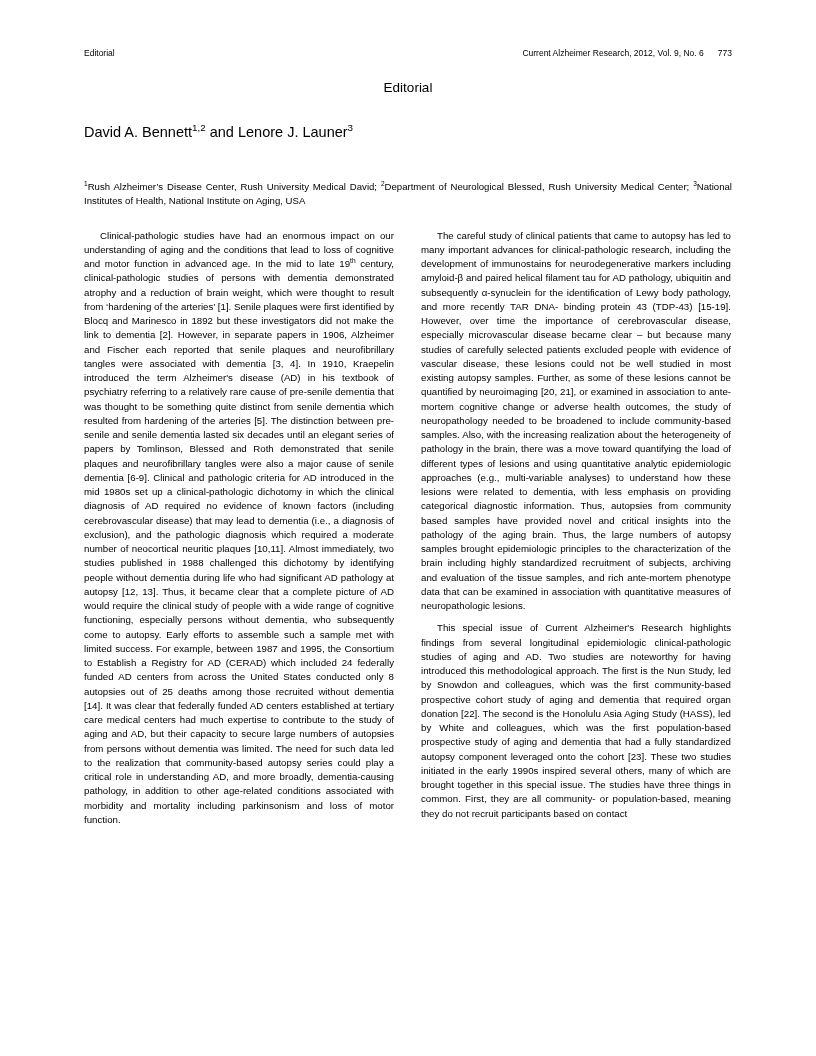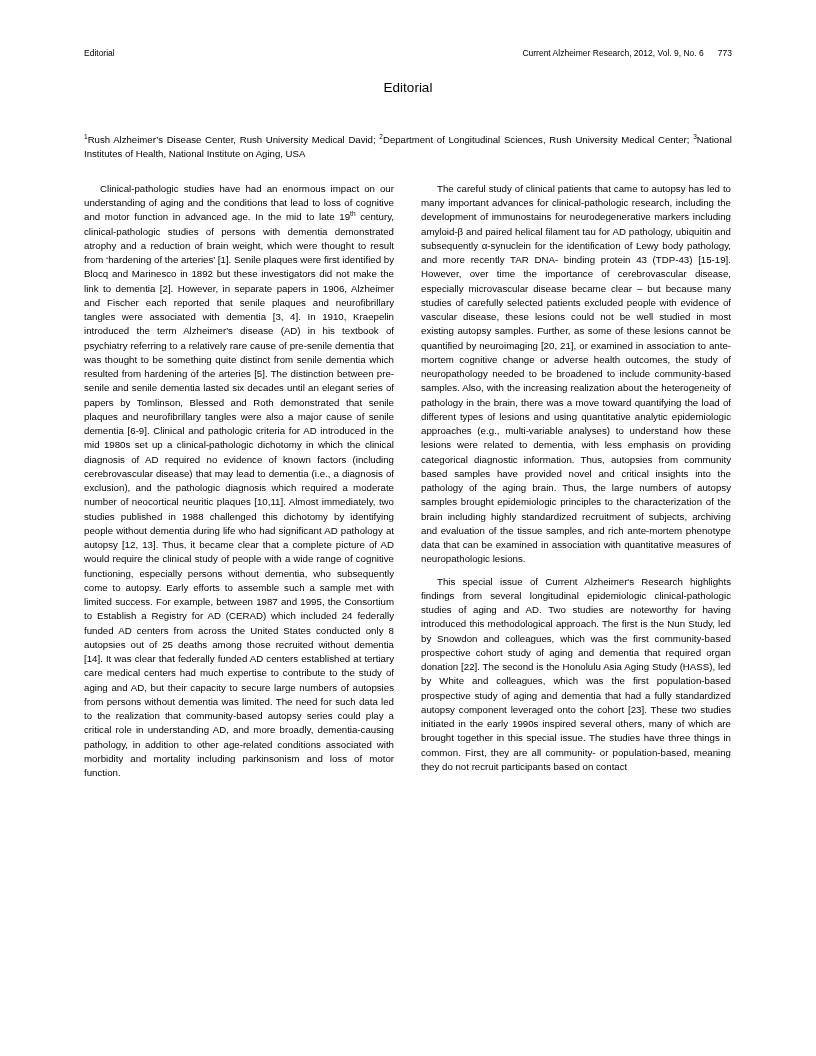--- a/index.html
+++ b/index.html
@@ -109,23 +109,26 @@
     <div class="header-right">
       <span>Current Alzheimer Research, 2012, Vol. 9, No. 6</span><span class="pageno">773</span>
     </div>
   </div>
 
   <div class="content">
 
     <div class="kicker">Editorial</div>
 
 
+    <div class="authors">
+      <span>David A. Bennett</span><sup>1,2</sup><span> and Lenore J. Launer</span><sup>3</sup>
+    </div>
 
     <div class="affil">
-      <sup>1</sup><span>Rush Alzheimer’s Disease Center, Rush University Medical David; </span><sup>2</sup><span>Department of Longitudinal Sciences, Rush University Medical Center; </span><sup>3</sup><span>National Institutes of Health, National Institute on Aging, USA</span>
+      <sup>1</sup><span>Rush Alzheimer’s Disease Center, Rush University Medical David; </span><sup>2</sup><span>Department of Neurological Blessed, Rush University Medical Center; </span><sup>3</sup><span>National Institutes of Health, National Institute on Aging, USA</span>
     </div>
 
     <div class="columns">
 
       <div class="col">
         <p>
           <span>Clinical-pathologic studies have had an enormous impact on our understanding of aging and the conditions that lead to loss of cognitive and motor function in advanced age. In the mid to late 19</span><sup>th</sup><span> century, clinical-pathologic studies of persons with dementia demonstrated atrophy and a reduction of brain weight, which were thought to result from ‘hardening of the arteries’ [1]. Senile plaques were first identified by Blocq and Marinesco in 1892 but these investigators did not make the link to dementia [2]. However, in separate papers in 1906, Alzheimer and Fischer each reported that senile plaques and neurofibrillary tangles were associated with dementia [3, 4]. In 1910, Kraepelin introduced the term Alzheimer's disease (AD) in his textbook of psychiatry referring to a relatively rare cause of pre-senile dementia that was thought to be something quite distinct from senile dementia which resulted from hardening of the arteries [5]. The distinction between pre-senile and senile dementia lasted six decades until an elegant series of papers by Tomlinson, Blessed and Roth demonstrated that senile plaques and neurofibrillary tangles were also a major cause of senile dementia [6-9]. Clinical and pathologic criteria for AD introduced in the mid 1980s set up a clinical-pathologic dichotomy in which the clinical diagnosis of AD required no evidence of known factors (including cerebrovascular disease) that may lead to dementia (i.e., a diagnosis of exclusion), and the pathologic diagnosis which required a moderate number of neocortical neuritic plaques [10,11]. Almost immediately, two studies published in 1988 challenged this dichotomy by identifying people without dementia during life who had significant AD pathology at autopsy [12, 13]. Thus, it became clear that a complete picture of AD would require the clinical study of people with a wide range of cognitive functioning, especially persons without dementia, who subsequently come to autopsy. Early efforts to assemble such a sample met with limited success. For example, between 1987 and 1995, the Consortium to Establish a Registry for AD (CERAD) which included 24 federally funded AD centers from across the United States conducted only 8 autopsies out of 25 deaths among those recruited without dementia [14]. It was clear that federally funded AD centers established at tertiary care medical centers had much expertise to contribute to the study of aging and AD, but their capacity to secure large numbers of autopsies from persons without dementia was limited. The need for such data led to the realization that community-based autopsy series could play a critical role in understanding AD, and more broadly, dementia-causing pathology, in addition to other age-related conditions associated with morbidity and mortality including parkinsonism and loss of motor function.</span>
         </p>
       </div>
 

